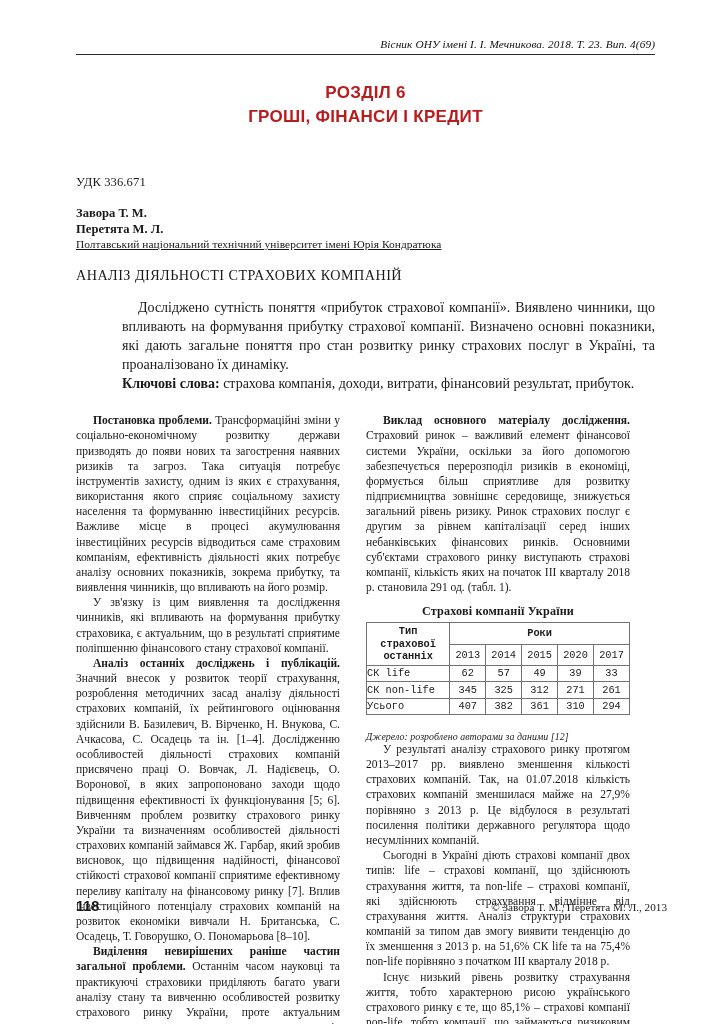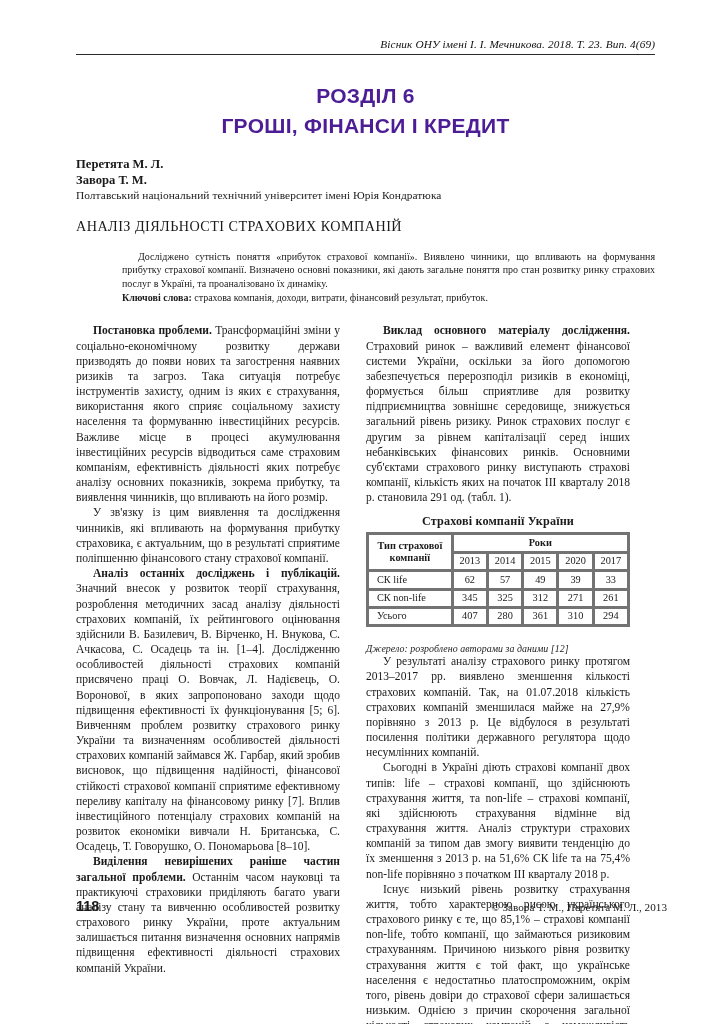--- a/index.html
+++ b/index.html
@@ -37,54 +37,55 @@
     border: 0;
     border-top: 1.6px solid #2a2a2a;
     margin: 0 0 26px 0;
   }
 
   
   .section-head {
     text-align: center;
     font-family: "Liberation Sans", "DejaVu Sans", sans-serif;
     font-weight: bold;
-    font-size: 21px;
+    font-size: 17px;
     letter-spacing: .3px;
     line-height: 1.42;
-    color: #4c1d95;
+    color: #b91c1c;
   }
   .section-head .l2 { display: block; }
 
   
   .udc {
     margin-top: 46px;
     font-size: 12.6px;
     letter-spacing: .1px;
   }
   .authors {
     margin-top: 15px;
     font-size: 12.6px;
     font-weight: bold;
     line-height: 1.28;
   }
   .affiliation {
     margin-top: 1px;
     font-size: 11.4px;
     letter-spacing: .05px;
+    text-decoration: underline;
   }
   .article-title {
     margin-top: 17px;
     font-size: 14.2px;
     letter-spacing: .45px;
   }
 
   
   .abstract {
     margin: 15px 0 12px 46px;
-    font-size: 10px;
+    font-size: 14px;
     line-height: 1.34;
     text-align: justify;
   }
   .abstract p { margin: 0; text-indent: 16px; }
   .abstract .kw { text-indent: 0; margin-top: 1px; }
   .abstract .kw b { font-weight: bold; }
 
   
   .columns {
     margin-top: 19px;
@@ -122,37 +123,38 @@
     letter-spacing: .15px;
   }
   table.data {
     width: 100%;
     border-collapse: collapse;
     font-size: 10.3px;
     table-layout: fixed;
   }
   table.data th,
   table.data td {
-    border: 3px solid #737373;
+    border: 1px solid #737373;
     padding: 1.5px 2px;
     text-align: center;
     font-weight: normal;
     line-height: 1.2;
+    font-family: Liberation Mono, monospace;
   }
   table.data th.corner {
     font-weight: bold;
     width: 29%;
     line-height: 1.22;
     padding: 2px 3px;
   }
   table.data th.yearsgroup { font-weight: bold; }
   table.data th.yr { font-weight: normal; }
   table.data td.rowlabel {
     text-align: left;
-    padding-left: 8px;
+    padding-left: 0;
   }
   .table-source {
     font-size: 9.9px;
     font-style: italic;
     margin-top: 16px;
     letter-spacing: .05px;
   }
 
   
   .footer {
@@ -179,24 +181,25 @@
 <div class="page">
 
   <div class="running-head">Вісник ОНУ імені І. І. Мечникова. 2018. Т. 23. Вип. 4(69)</div>
   <hr class="head-rule">
 
   <div class="section-head">
     <span>РОЗДІЛ 6</span>
     <span class="l2">ГРОШІ, ФІНАНСИ І КРЕДИТ</span>
   </div>
 
+  <div class="udc">УДК 336.671</div>
 
   <div class="authors">
+    <div>Завора Т. М.</div>
     <div>Перетята М. Л.</div>
-    <div>Завора Т. М.</div>
   </div>
   <div class="affiliation">Полтавський національний технічний університет імені Юрія Кондратюка</div>
 
   <div class="article-title">АНАЛІЗ ДІЯЛЬНОСТІ СТРАХОВИХ КОМПАНІЙ</div>
 
   <div class="abstract">
     <p>Досліджено сутність поняття «прибуток страхової компанії». Виявлено чинники, що впливають на формування прибутку страхової компанії. Визначено основні показники, які дають загальне поняття про стан розвитку ринку страхових послуг в Україні, та проаналізовано їх динаміку.</p>
     <p class="kw"><b>Ключові слова:</b> <span>страхова компанія, доходи, витрати, фінансовий результат, прибуток.</span></p>
   </div>
 
@@ -214,21 +217,21 @@
       <p><b>Виклад основного матеріалу дослідження.</b><span> Страховий ринок – важливий елемент фінансової системи України, оскільки за його допомогою забезпечується перерозподіл ризиків в економіці, формується більш сприятливе для розвитку підприємництва зовнішнє середовище, знижується загальний рівень ризику. Ринок страхових послуг є другим за рівнем капіталізації серед інших небанківських фінансових ринків. Основними суб'єктами страхового ринку виступають страхові компанії, кількість яких на початок III кварталу 2018 р. становила 291 од. (табл. 1).</span></p>
 
       <div class="table-block">
         <div class="table-title">Страхові компанії України</div>
 
         <table class="data">
           <thead>
             <tr>
               <th class="corner" rowspan="2">
                 <span>Тип страхової</span><br>
-                <span>компанії</span>
+                <span>останніх</span>
               </th>
               <th class="yearsgroup" colspan="5">Роки</th>
             </tr>
             <tr>
               <th class="yr">2013</th>
               <th class="yr">2014</th>
               <th class="yr">2015</th>
               <th class="yr">2020</th>
               <th class="yr">2017</th>
             </tr>
@@ -246,21 +249,21 @@
               <td class="rowlabel">СК non-life</td>
               <td>345</td>
               <td>325</td>
               <td>312</td>
               <td>271</td>
               <td>261</td>
             </tr>
             <tr>
               <td class="rowlabel">Усього</td>
               <td>407</td>
-              <td>280</td>
+              <td>382</td>
               <td>361</td>
               <td>310</td>
               <td>294</td>
             </tr>
           </tbody>
         </table>
 
         <div class="table-source">Джерело: розроблено авторами за даними [12]</div>
       </div>
 

